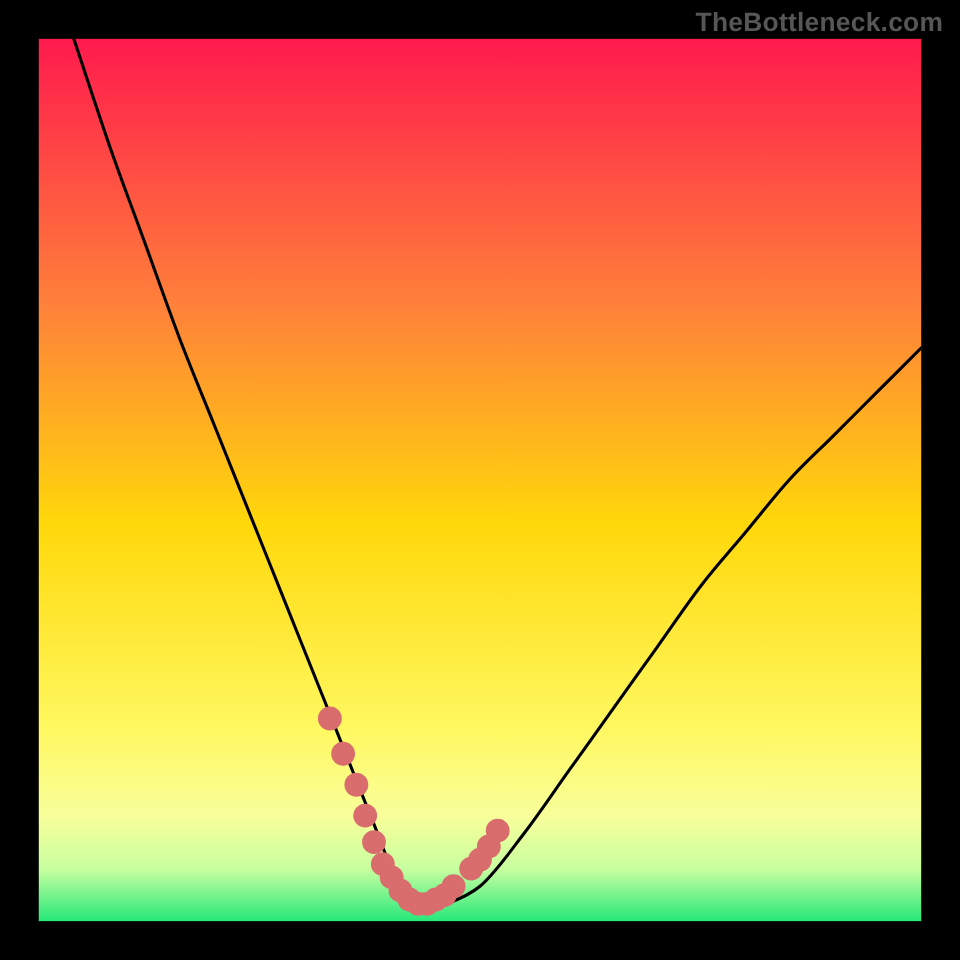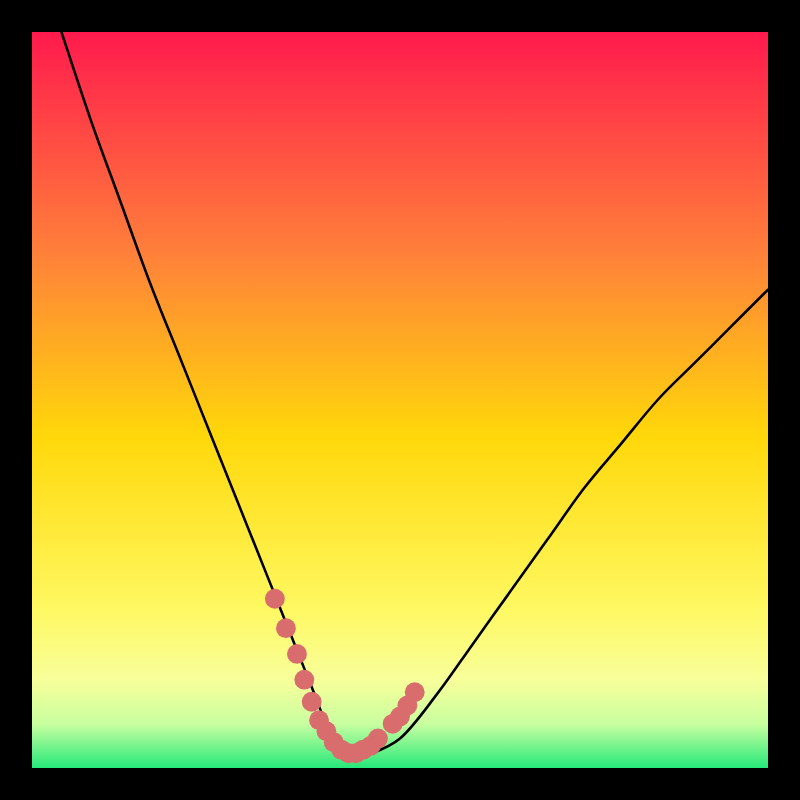--- a/index.html
+++ b/index.html
@@ -45,20 +45,21 @@
     font-size: 22px;
     font-weight: 600;
     letter-spacing: 0.2px;
   }
 </style>
 </head>
 <body>
 
 <div class="frame">
 
+  <div class="watermark">TheBottleneck.com</div>
 
   <div class="plot-area">
 
     <svg class="gradient-bg" viewBox="0 0 100 100" preserveAspectRatio="none">
       <defs>
         <linearGradient id="bgGrad" x1="0" y1="0" x2="0" y2="1">
           <stop offset="0%" stop-color="#ff1a4d"></stop>
           <stop offset="30%" stop-color="#ff803a"></stop>
           <stop offset="55%" stop-color="#ffd80a"></stop>
           <stop offset="78%" stop-color="#fff860"></stop>

